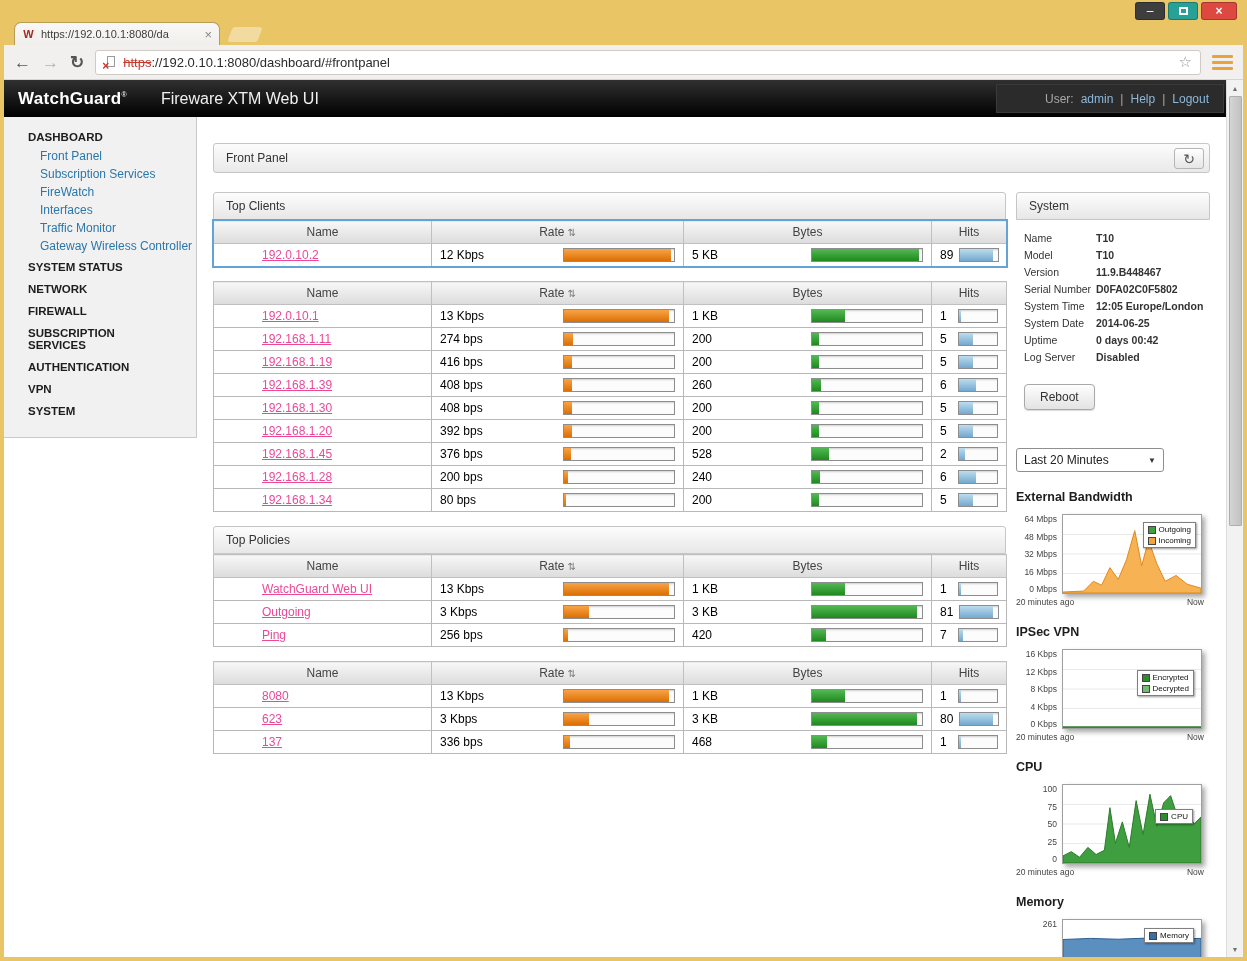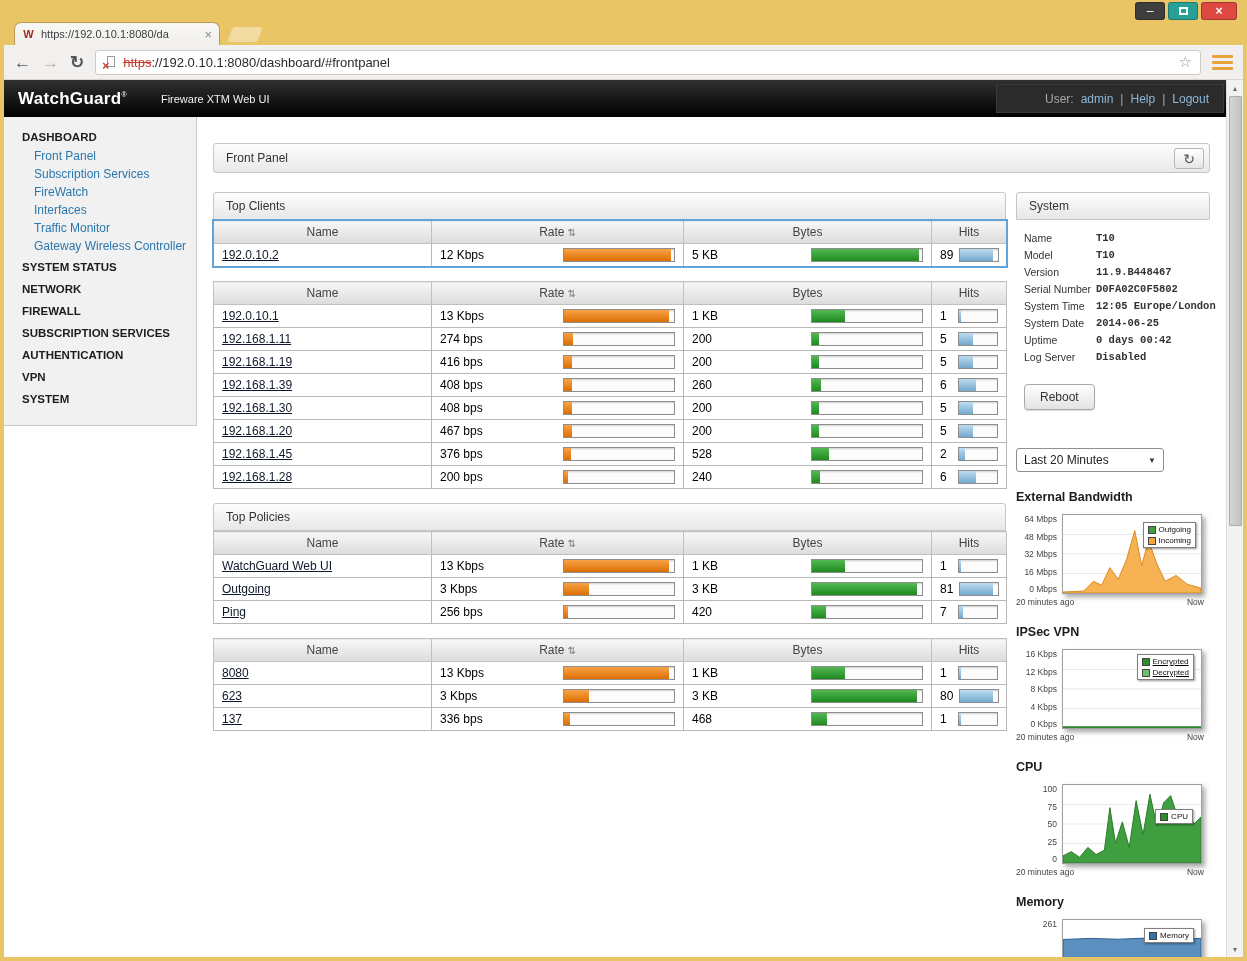--- a/index.html
+++ b/index.html
@@ -45,32 +45,32 @@
   .menu-btn i { display:block; height:3px; background:#e8a33b; border-radius:1px; }
 
   
   .page { flex:1; display:flex; overflow:hidden; }
   .page-content { flex:1; display:flex; flex-direction:column; overflow:hidden; background:#fff; }
 
   .app-header { height:37px; background:linear-gradient(#303030,#000); display:flex; align-items:center;
                 padding:0 14px; flex:0 0 auto; position:relative; }
   .brand { color:#fff; font-size:17px; font-weight:bold; letter-spacing:0.3px; }
   .brand sup { font-size:7px; font-weight:normal; }
-  .app-title { color:#f0f0f0; font-size:11px; margin-left:34px; font-weight:normal; }
+  .app-title { color:#f0f0f0; font-size:16px; margin-left:34px; font-weight:normal; }
   .user-box { position:absolute; right:2px; top:4px; height:29px; width:228px; background:#2b2b2b;
               border:1px solid #3a3a3a; padding:0 14px; font-size:12px; color:#a8a8a8;
               display:flex; gap:7px; align-items:center; justify-content:flex-end; }
   .user-box .lnk { color:#8cb8da; }
 
   .app-body { flex:1; display:flex; overflow:hidden; background:#fff; }
 
   
   .sidebar { width:193px; flex:0 0 auto; }
   .sidebar-menu { background:#f1f1f1; border-right:1px solid #c9c9c9; border-bottom:1px solid #c9c9c9;
-                  padding:8px 8px 16px; }
+                  padding:8px 14px 16px; }
   .side-section { font-size:11.5px; font-weight:bold; color:#1d1d1d; padding:6px 10px 4px; cursor:pointer; }
   .side-item { font-size:12px; color:#2a77ad; padding:2px 8px 2px 22px; cursor:pointer; white-space:nowrap; }
 
   
   .content { flex:1; padding:26px 16px 0 16px; overflow:hidden; }
   .breadcrumb-bar { height:30px; background:linear-gradient(#fcfcfc,#e9e9e9); border:1px solid #c6c6c6;
                     border-radius:3px; display:flex; align-items:center; padding:0 12px; font-size:12px;
                     color:#333; position:relative; }
   .refresh-btn { position:absolute; right:5px; top:4px; width:30px; height:21px;
                  background:linear-gradient(#fff,#e6e6e6); border:1px solid #b5b5b5; border-radius:3px;
@@ -82,56 +82,56 @@
   .panel { margin-bottom:14px; }
   .panel-header { background:linear-gradient(#fdfdfd,#e7e7e7); border:1px solid #c6c6c6;
                   border-radius:3px 3px 0 0; padding:6px 12px; font-size:12px; color:#333; }
   .data-table { width:100%; border-collapse:collapse; font-size:12px; table-layout:fixed; }
   .data-table.selected { outline:2px solid #62a4d8; outline-offset:-1px; }
   .data-table th { background:linear-gradient(#f7f7f7,#dcdcdc); border:1px solid #c0c0c0; font-weight:normal;
                    color:#444; padding:4px 6px; text-align:center; cursor:pointer; }
   .data-table td { border:1px solid #b8b8b8; padding:4px 8px; background:#fff; }
   .col-name { width:218px; } .col-rate { width:252px;margin-top:24px; } .col-bytes { width:248px; } .col-hits { width:75px; }
   .sort-ic { color:#777; font-size:10px; margin-left:3px; }
-  td a { color:#0f172a; }
+  td a { color:#ec4899;margin-left:40px; }
   .cellflex { display:flex; align-items:center; justify-content:space-between; gap:6px; }
   .bar { display:block; height:14px; border:1px solid #8d8d8d; background:#fcfcfc;
          box-shadow:inset 1px 1px 2px rgba(0,0,0,0.18); flex:0 0 auto; }
   .bar.rate, .bar.bytes { width:112px; }
   .bar.hits { width:40px; }
   .fill { display:block; height:100%; width:0; }
   .fill.orange { background:linear-gradient(#f9a347,#dc6f02); }
   .fill.green { background:linear-gradient(#54b854,#1e8a1e); }
   .fill.blue { background:linear-gradient(#bddcee,#73a9cf); }
 
   
   .sys-rows { padding:10px 8px 2px; }
   .sys-row { display:flex; font-size:10.5px; color:#333; line-height:17px; }
   .sys-label { flex:0 0 72px; }
-  .sys-value { font-weight:bold; white-space:nowrap;font-family:Liberation Mono, monospace; }
+  .sys-value { font-weight:bold; white-space:nowrap; }
   .reboot-btn { margin:16px 0 2px 8px; padding:5px 15px; font-size:12px; color:#333; cursor:pointer;
                 background:linear-gradient(#fefefe,#e3e3e3); border:1px solid #a8a8a8; border-radius:4px;
                 box-shadow:0 1px 1px rgba(0,0,0,0.15); font-family:"Liberation Sans",sans-serif; }
   .time-select { margin-top:36px; width:148px; height:24px; background:#fff; border:1px solid #8f8f8f;
                  border-radius:3px; display:flex; align-items:center; justify-content:space-between;
                  padding:0 7px; font-size:12px; color:#222; cursor:pointer; }
   .time-arrow { font-size:8px; color:#333; }
 
   .chart-block { width:188px; }
   .chart-title { font-size:12.5px; font-weight:bold; color:#1d1d1d; margin:18px 0 10px; }
   .chart-row { display:flex; }
   .ylabels { width:46px; flex:0 0 auto; display:flex; flex-direction:column; justify-content:space-between;
              align-items:flex-end; padding-right:5px; font-size:8.5px; color:#444; height:80px; }
   .chart-box { position:relative; width:140px; height:80px; background:#fff; border:1px solid #9f9f9f;
                box-shadow:3px 3px 5px rgba(0,0,0,0.35); }
   .chart-box svg { position:absolute; inset:0; width:100%; height:100%; z-index:1; }
   .legend { position:absolute; z-index:2; background:#fff; border:1px solid #7f7f7f;
             box-shadow:1px 1px 2px rgba(0,0,0,0.4); padding:2px 4px; display:flex; flex-direction:column; gap:2px; }
   .legend.pos-tr  { top:7px;  right:5px; }
-  .legend.pos-mr  { top:4px; right:7px;text-decoration:underline; }
+  .legend.pos-mr  { top:20px; right:7px; }
   .legend.pos-cpu { top:24px; right:8px; }
   .legend.pos-mem { top:8px;  right:7px; }
   .legend-item { display:flex; align-items:center; gap:3px; font-size:8px; color:#111; }
   .swatch { width:8px; height:8px; border:1px solid #444; flex:0 0 auto; }
   .xlabels { display:flex; justify-content:space-between; font-size:8.5px; color:#444; margin-top:3px; }
 
   
   .scrollbar { width:17px; flex:0 0 auto; background:#f2f2f2; border-left:1px solid #dcdcdc;
                display:flex; flex-direction:column; align-items:center; }
   .sb-arrow { height:16px; width:100%; display:flex; align-items:center; justify-content:center;
@@ -428,21 +428,21 @@
                               <span class="fill blue" style="width: 38%;"></span>
                             </span>
                           </div>
                         </td>
                       </tr>
 
                       <tr>
                         <td><a href="#">192.168.1.20</a></td>
                         <td>
                           <div class="cellflex">
-                            <span>467 bps</span>
+                            <span>392 bps</span>
                             <span class="bar rate">
                               <span class="fill orange" style="width: 7%;"></span>
                             </span>
                           </div>
                         </td>
                         <td>
                           <div class="cellflex">
                             <span>200</span>
                             <span class="bar bytes">
                               <span class="fill green" style="width: 6%;"></span>
@@ -508,20 +508,47 @@
                         <td>
                           <div class="cellflex">
                             <span>6</span>
                             <span class="bar hits">
                               <span class="fill blue" style="width: 45%;"></span>
                             </span>
                           </div>
                         </td>
                       </tr>
 
+                      <tr>
+                        <td><a href="#">192.168.1.34</a></td>
+                        <td>
+                          <div class="cellflex">
+                            <span>80 bps</span>
+                            <span class="bar rate">
+                              <span class="fill orange" style="width: 2%;"></span>
+                            </span>
+                          </div>
+                        </td>
+                        <td>
+                          <div class="cellflex">
+                            <span>200</span>
+                            <span class="bar bytes">
+                              <span class="fill green" style="width: 6%;"></span>
+                            </span>
+                          </div>
+                        </td>
+                        <td>
+                          <div class="cellflex">
+                            <span>5</span>
+                            <span class="bar hits">
+                              <span class="fill blue" style="width: 38%;"></span>
+                            </span>
+                          </div>
+                        </td>
+                      </tr>
 
                     </tbody>
                 </table>
               </div>
 
               <div class="panel">
                 <div class="panel-header">Top Policies</div>
                 <table class="data-table">
                   <thead>
                     <tr>

